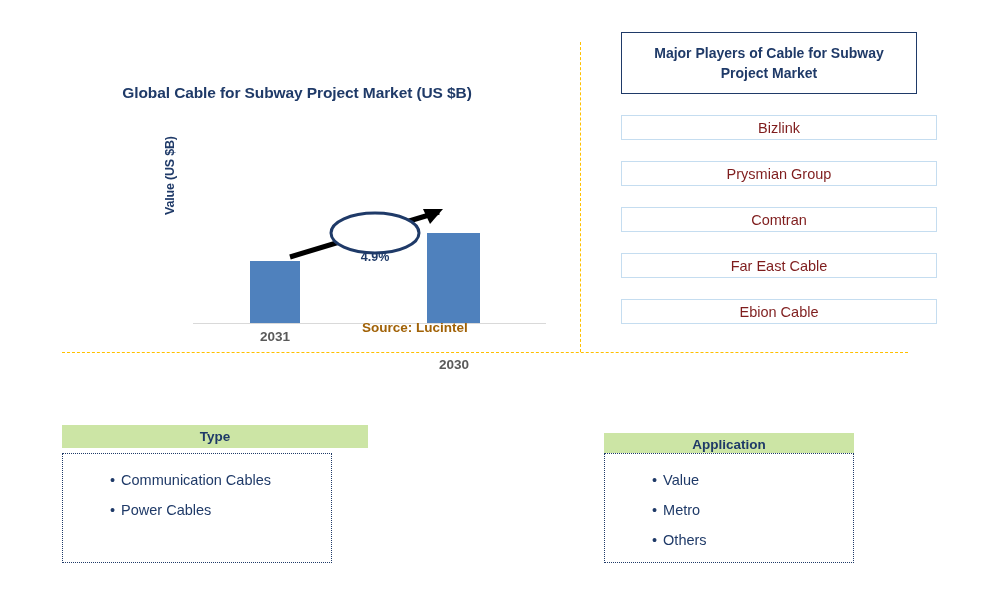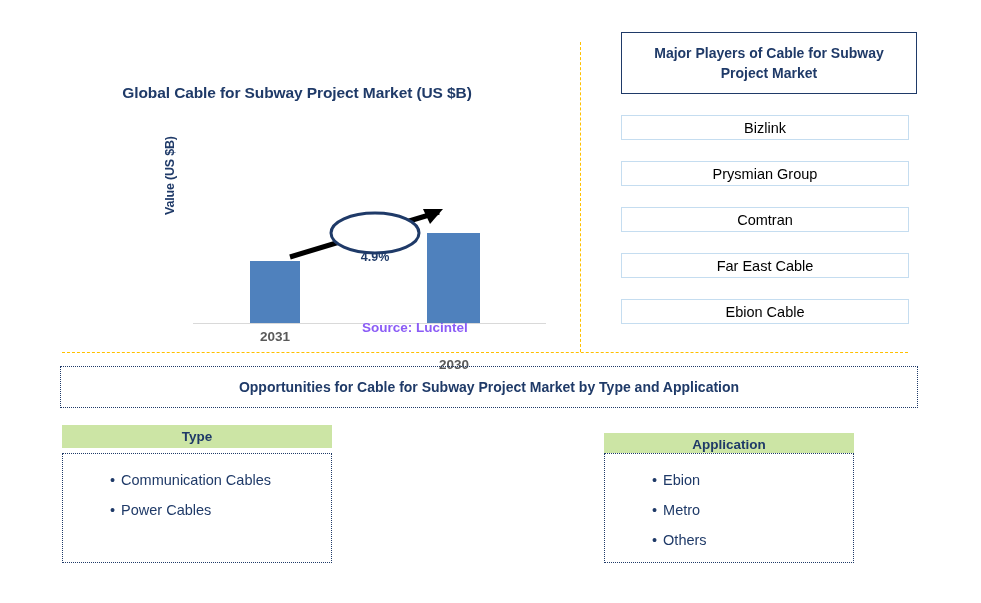--- a/index.html
+++ b/index.html
@@ -105,21 +105,21 @@
     color: #1f3a68;
     margin-top: 24px;
   }
 
   #source-text {
     position: absolute;
     left: 300px;
     top: 298px;
     font-size: 13.5px;
     font-weight: bold;
-    color: #8b5cf6;
+    color: #a16207;
   }
 
   
   #divider-vertical {
     position: absolute;
     left: 580px; top: 42px;
     width: 0; height: 310px;
     border-left: 1.6px dashed #ffc000;
   }
   #divider-horizontal {
@@ -145,30 +145,30 @@
     justify-content: center;
     text-align: center;
     font-size: 14px;
     font-weight: bold;
     line-height: 20px;
     color: #1f3a68;
     padding: 0 10px;
   }
 
   .player-item {
-    width: 288px;
+    width: 316px;
     height: 25px;
     margin-top: 21px;
     border: 1px solid #c5ddf0;
     background: #ffffff;
     display: flex;
     align-items: center;
     justify-content: center;
     font-size: 14.5px;
-    color: #000000;
+    color: #7f1d1d;
   }
 
   
   #opportunities-box {
     position: absolute;
     left: 60px; top: 366px;
     width: 858px; height: 42px;
     border: 1.4px dotted #1f3a68;
     display: flex;
     align-items: center;
@@ -197,21 +197,21 @@
   }
   .cat-item {
     font-size: 14.5px;
     color: #1f3a68;
     line-height: 30px;
     white-space: nowrap;
     margin-left: 31px;
   }
   .cat-item .bullet { margin-right: 6px; }
 
-  #type-header        { left: 62px;  top: 425px; width: 270px; }
+  #type-header        { left: 62px;  top: 425px; width: 306px; }
   #type-body          { left: 62px;  top: 453px; width: 270px; height: 110px; }
   #application-header { left: 604px; top: 433px; width: 250px; }
   #application-body   { left: 604px; top: 453px; width: 250px; height: 110px; }
 </style>
 </head>
 <body>
 
 <div id="root">
 
   <div id="chart-panel">
@@ -261,38 +261,37 @@
       <span>Comtran</span>
     </div>
     <div class="player-item">
       <span>Far East Cable</span>
     </div>
     <div class="player-item">
       <span>Ebion Cable</span>
     </div>
   </div>
 
-  <div id="opportunities-box">Opportunities for Cable for Subway Project Market by Type and Application</div>
 
   <div class="cat-header" id="type-header">Type</div>
 
   <div class="cat-body" id="type-body">
     <div class="cat-item">
       <span class="bullet">•</span><span>Communication Cables</span>
     </div>
     <div class="cat-item">
       <span class="bullet">•</span><span>Power Cables</span>
     </div>
   </div>
 
   <div class="cat-header" id="application-header">Application</div>
 
   <div class="cat-body" id="application-body">
     <div class="cat-item">
-      <span class="bullet">•</span><span>Ebion</span>
+      <span class="bullet">•</span><span>Value</span>
     </div>
     <div class="cat-item">
       <span class="bullet">•</span><span>Metro</span>
     </div>
     <div class="cat-item">
       <span class="bullet">•</span><span>Others</span>
     </div>
   </div>
 
 </div>

